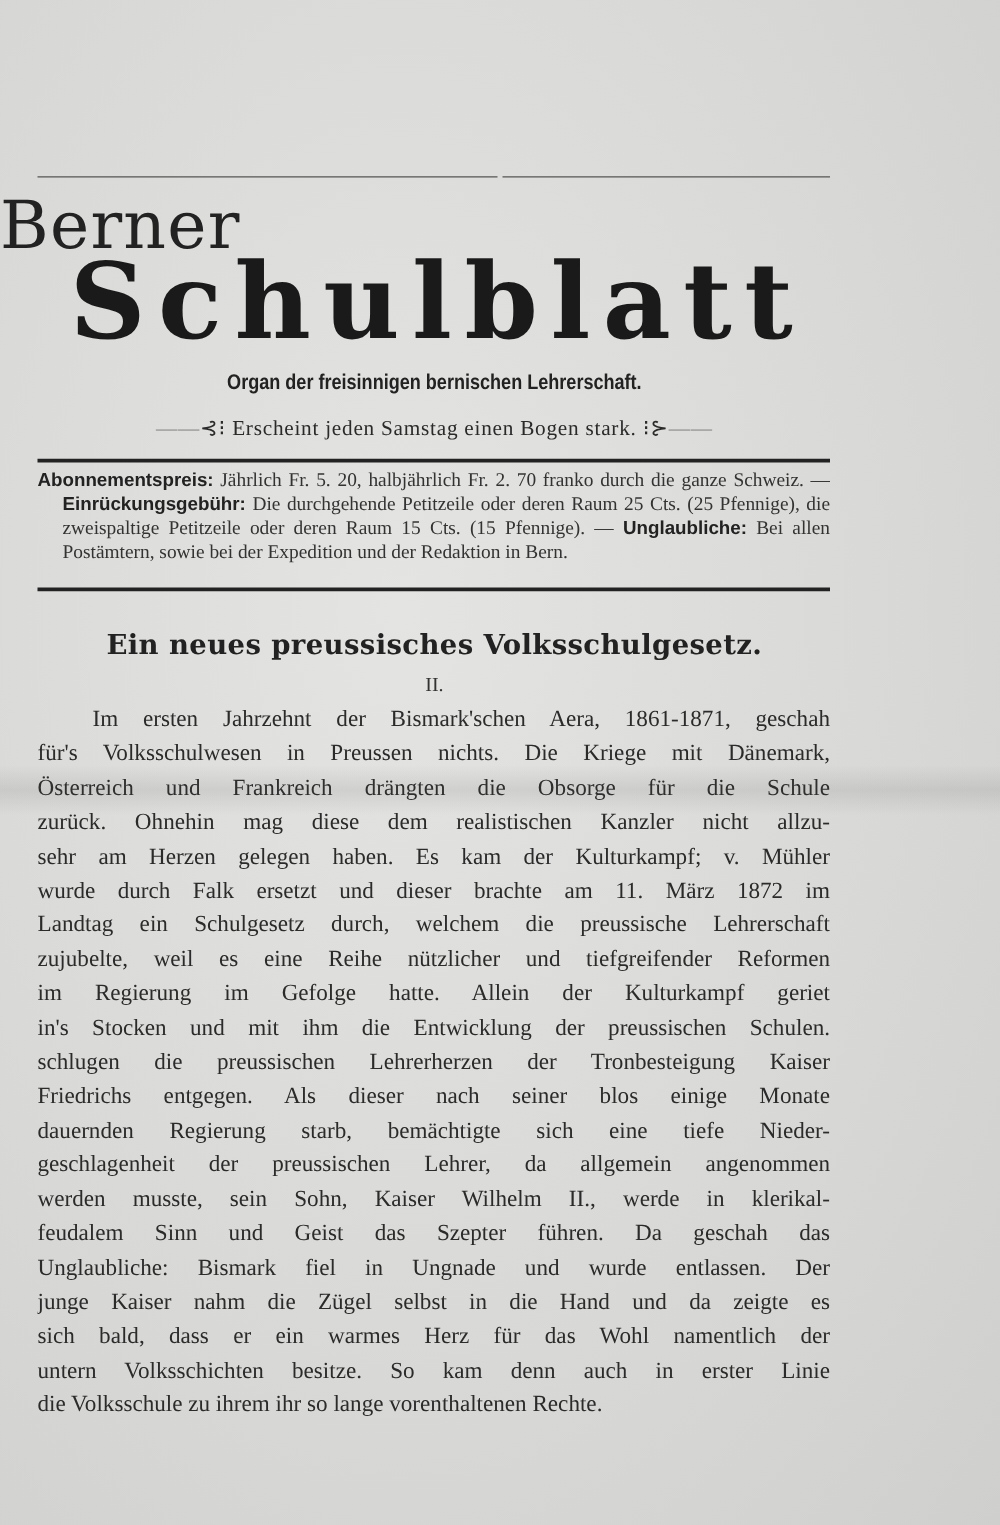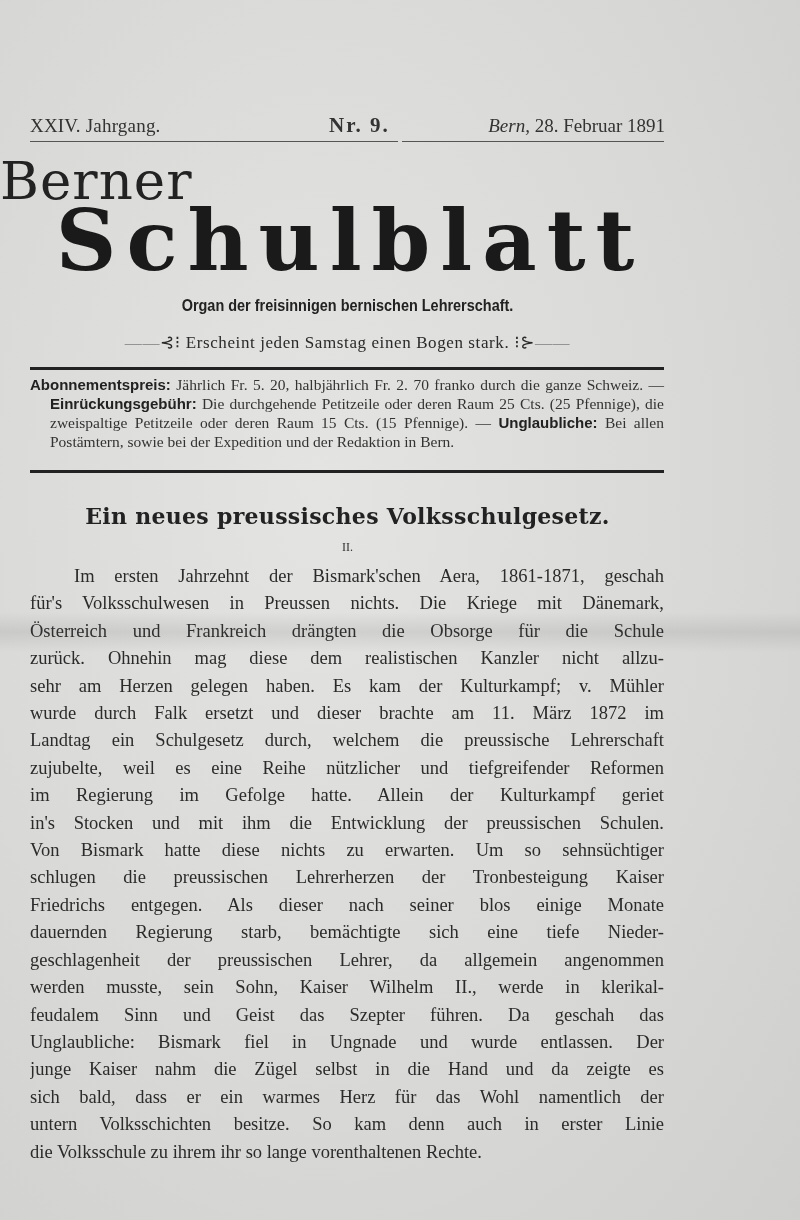--- a/index.html
+++ b/index.html
@@ -47,45 +47,40 @@
     position: absolute; top: 375px; left: 30px; width: 634px;
     font-size: 15.5px; line-height: 19px; color: #333; text-align: justify;
   }
   .abo p { margin: 0; padding-left: 20px; text-indent: -20px; }
   .abo b { font-family: "Liberation Sans", "DejaVu Sans", sans-serif; font-size: 15px; color: #222; }
   .article-title {
     position: absolute; top: 503px; left: 0; width: 695px; text-align: center;
     font-size: 22px; font-weight: bold; color: #222; font-family: "DejaVu Serif", serif; letter-spacing: 0.3px;
   }
   .article-part {
-    position: absolute; top: 540px; left: 0; width: 695px; text-align: center; font-size: 12px; color: #333;
+    position: absolute; top: 540px; left: 0; width: 695px; text-align: center; font-size: 16px; color: #333;
   }
   .body-text {
     position: absolute; top: 563px; left: 30px; width: 634px;
     font-size: 18.5px; line-height: 27.4px; color: #2b2b2b;
   }
   .body-text .line { display: block; text-align: justify; text-align-last: justify; white-space: nowrap; overflow: hidden; }
   .body-text .line.last { text-align-last: left; }
   .body-text .indent { padding-left: 44px; }
   .smudge {
     position: absolute; left: 0; top: 612px; width: 800px; height: 40px;
     background: linear-gradient(180deg, rgba(0,0,0,0) 0%, rgba(80,80,80,0.12) 50%, rgba(0,0,0,0) 100%);
     pointer-events: none;
   }
 </style>
 </head>
 <body>
 
 <div class="page">
 
-  <div class="col issue-line">
-    <span class="vol">XXIV. Jahrgang.</span>
-    <span class="nr">Nr. 9.</span>
-    <span class="date"><i>Bern,</i> <span>28. Februar 1891</span></span>
-  </div>
   <div class="rule-thin" style="top:141px; left:30px; width:368px;"></div>
   <div class="rule-thin" style="top:141px; left:402px; width:262px;"></div>
 
   <div class="masthead-berner">Berner</div>
   <div class="masthead-title">Schulblatt</div>
 
   <div class="organ">Organ der freisinnigen bernischen Lehrerschaft.</div>
 
   <div class="erscheint">
     <span style="color:#888;">——</span><span>⊰⁝</span>
@@ -115,21 +110,20 @@
     <span class="line indent">Im ersten Jahrzehnt der Bismark'schen Aera, 1861-1871, geschah</span>
     <span class="line">für's Volksschulwesen in Preussen nichts. Die Kriege mit Dänemark,</span>
     <span class="line">Österreich und Frankreich drängten die Obsorge für die Schule</span>
     <span class="line">zurück. Ohnehin mag diese dem realistischen Kanzler nicht allzu-</span>
     <span class="line">sehr am Herzen gelegen haben. Es kam der Kulturkampf; v. Mühler</span>
     <span class="line">wurde durch Falk ersetzt und dieser brachte am 11. März 1872 im</span>
     <span class="line">Landtag ein Schulgesetz durch, welchem die preussische Lehrerschaft</span>
     <span class="line">zujubelte, weil es eine Reihe nützlicher und tiefgreifender Reformen</span>
     <span class="line">im Regierung im Gefolge hatte. Allein der Kulturkampf geriet</span>
     <span class="line">in's Stocken und mit ihm die Entwicklung der preussischen Schulen.</span>
-    <span class="line">Von Bismark hatte diese nichts zu erwarten. Um so sehnsüchtiger</span>
     <span class="line">schlugen die preussischen Lehrerherzen der Tronbesteigung Kaiser</span>
     <span class="line">Friedrichs entgegen. Als dieser nach seiner blos einige Monate</span>
     <span class="line">dauernden Regierung starb, bemächtigte sich eine tiefe Nieder-</span>
     <span class="line">geschlagenheit der preussischen Lehrer, da allgemein angenommen</span>
     <span class="line">werden musste, sein Sohn, Kaiser Wilhelm II., werde in klerikal-</span>
     <span class="line">feudalem Sinn und Geist das Szepter führen. Da geschah das</span>
     <span class="line">Unglaubliche: Bismark fiel in Ungnade und wurde entlassen. Der</span>
     <span class="line">junge Kaiser nahm die Zügel selbst in die Hand und da zeigte es</span>
     <span class="line">sich bald, dass er ein warmes Herz für das Wohl namentlich der</span>
     <span class="line">untern Volksschichten besitze. So kam denn auch in erster Linie</span>

